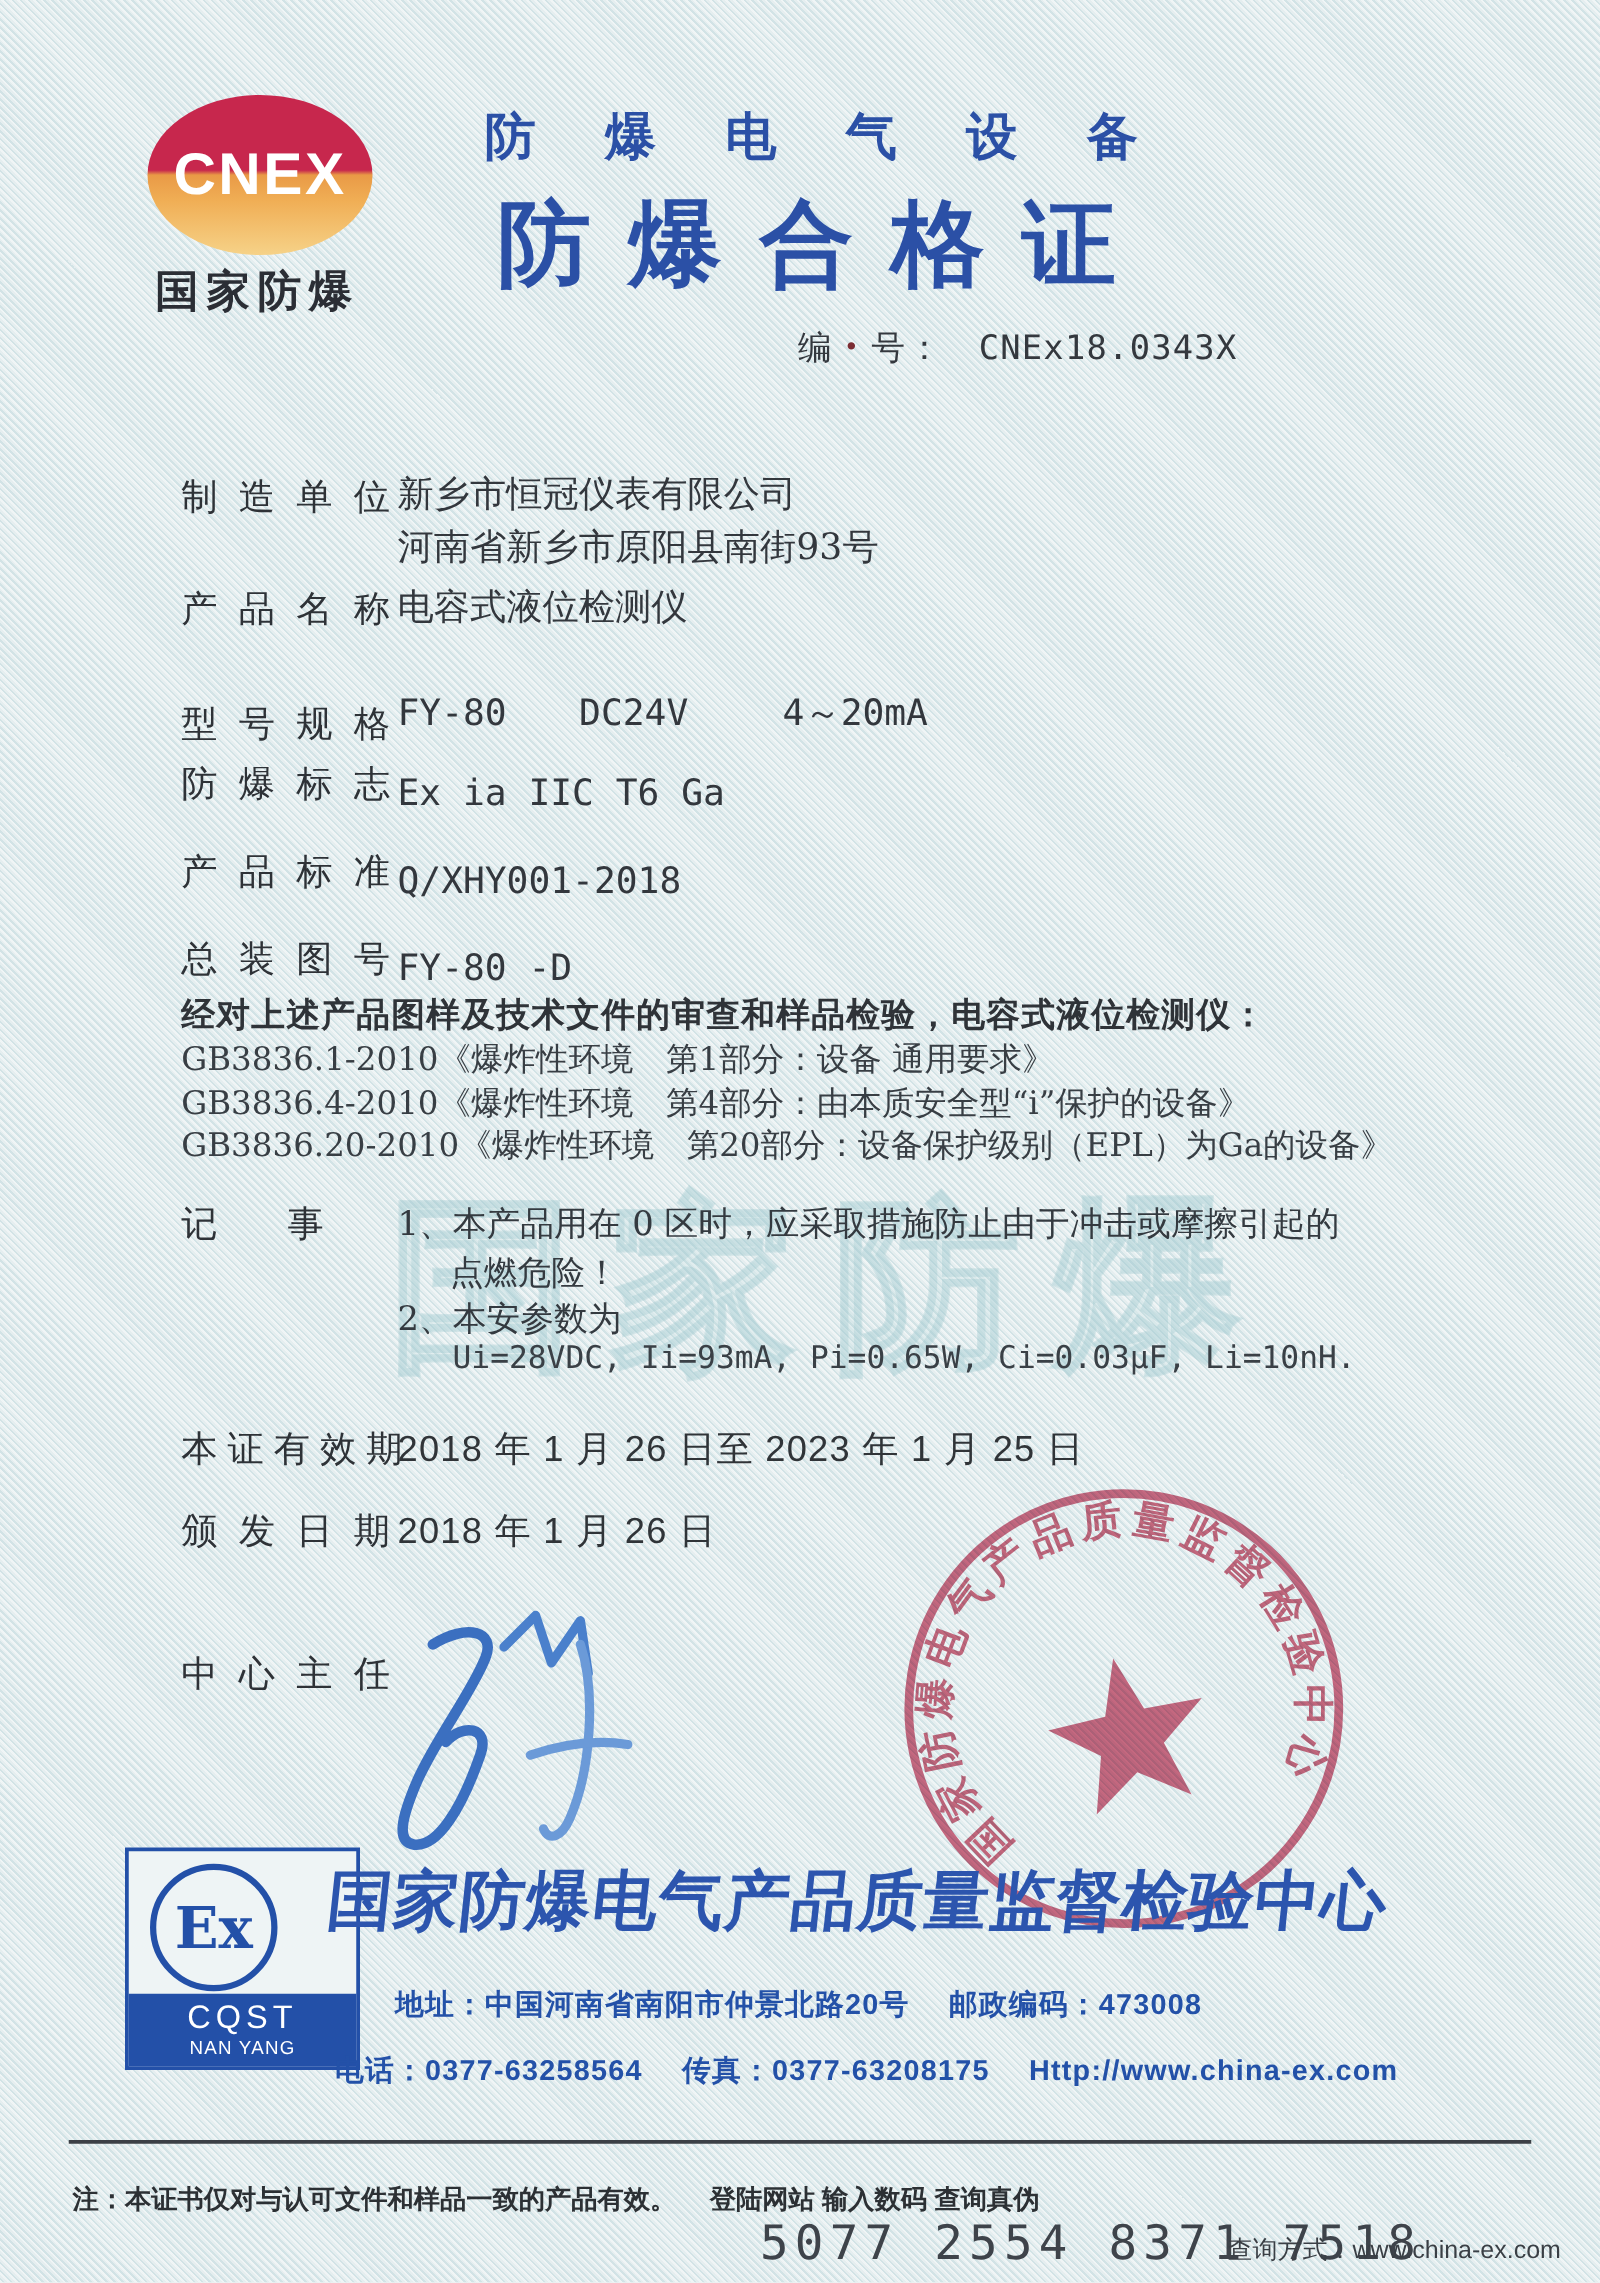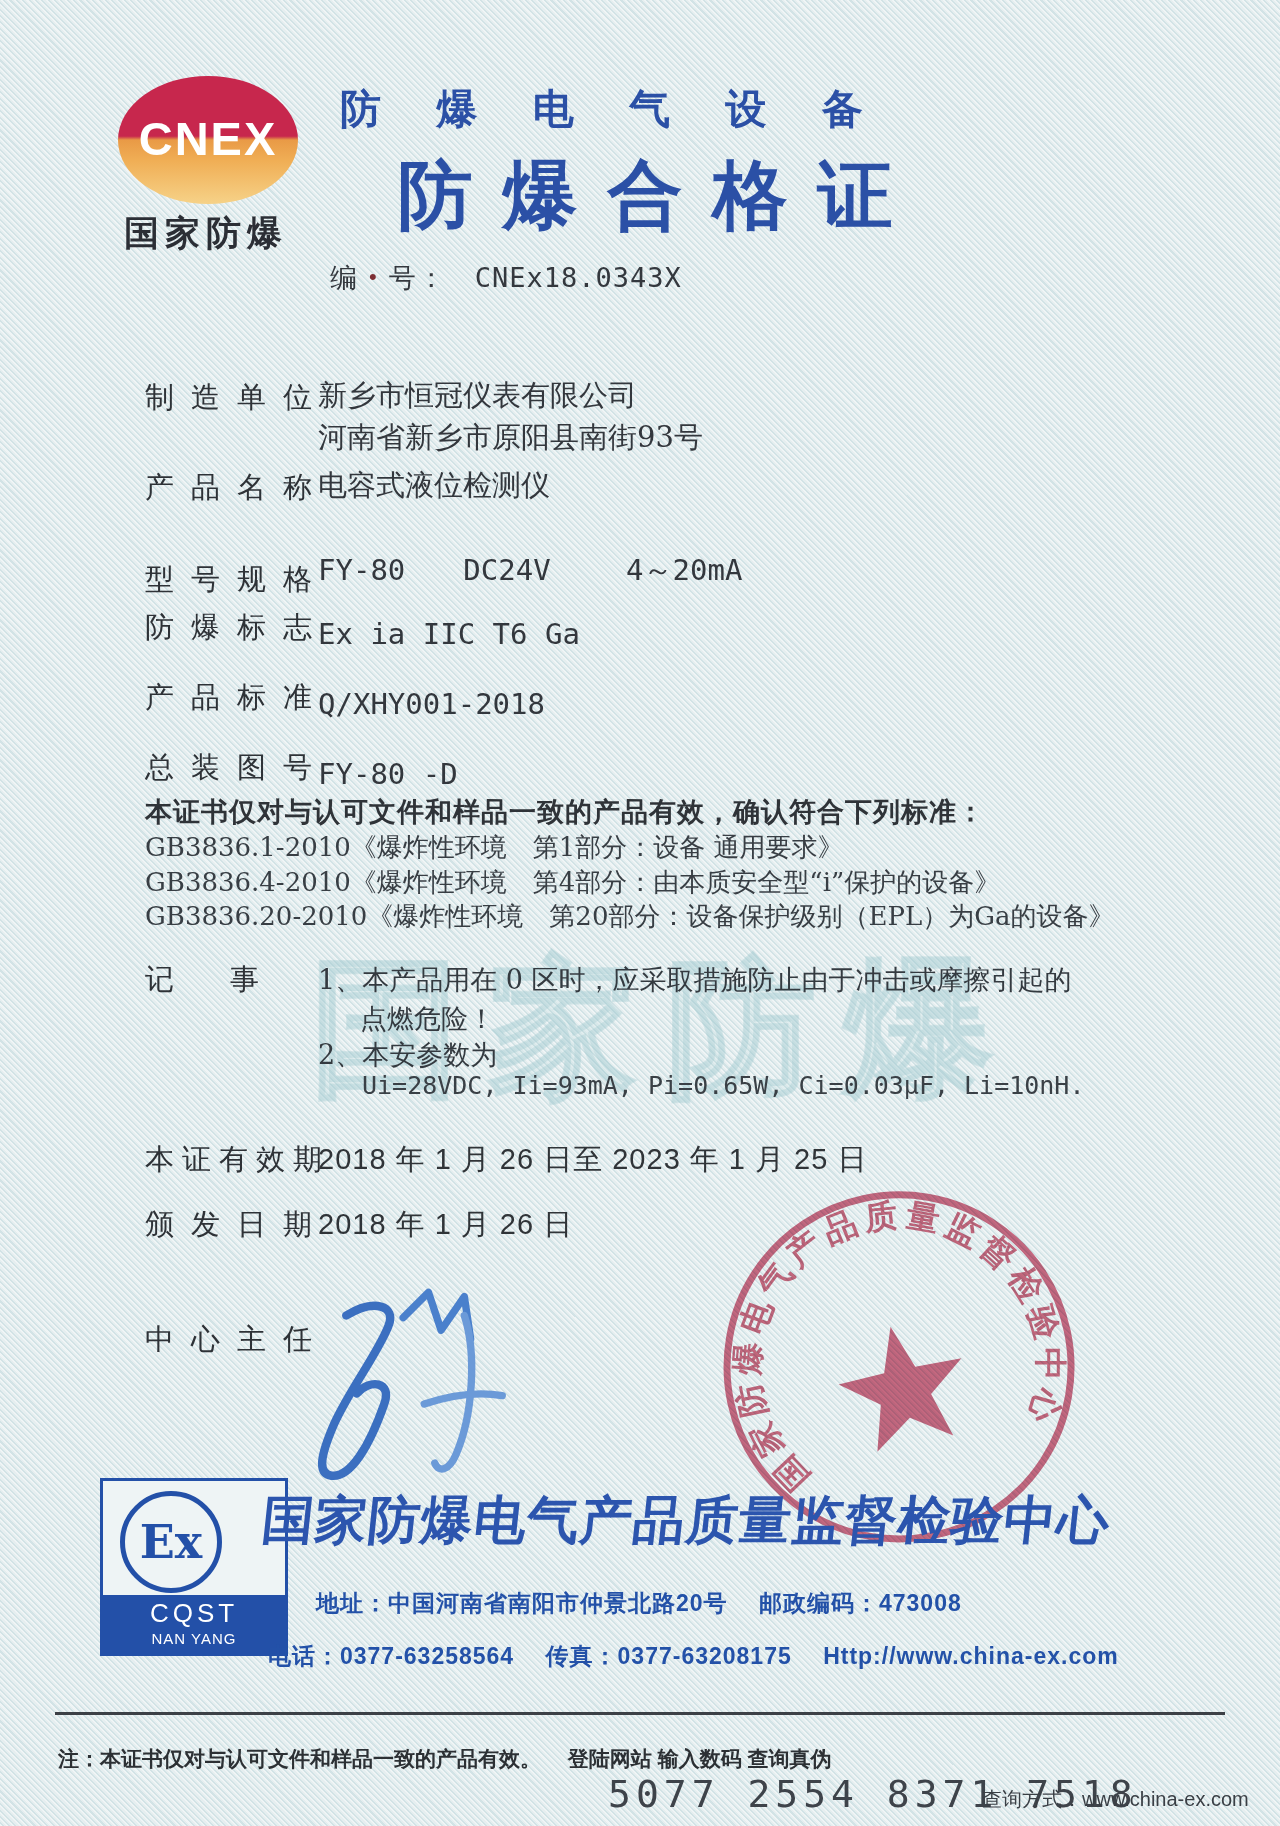--- a/index.html
+++ b/index.html
@@ -17,23 +17,23 @@
   
   .cnex-logo{
     left:118px;top:76px;width:180px;height:128px;border-radius:50%;
     background:linear-gradient(180deg,#c7274d 0%,#c7274d 47%,#e99a46 50%,#f0ae55 62%,#f7d астр 100%);
     background:linear-gradient(180deg,#c7274d 0%,#c7274d 47%,#e99a46 50%,#f0ae55 66%,#f6d288 100%);
     display:flex;align-items:center;justify-content:center;
   }
   .cnex-text{color:#ffffff;font-size:47px;font-weight:800;letter-spacing:2px;margin-top:-4px;}
   .logo-caption{left:124px;top:210px;font-size:35px;font-weight:600;letter-spacing:6px;color:#2b2e35;}
   
-  .doc-type{left:340px;top:82px;width:640px;font-size:41px;font-weight:700;letter-spacing:22px;color:#2b50a6;}
+  .doc-type{left:340px;top:82px;width:640px;text-align:center;font-size:41px;font-weight:700;letter-spacing:22px;color:#2b50a6;}
   .doc-title{left:330px;top:146px;width:660px;text-align:center;font-size:75px;font-weight:700;letter-spacing:30px;color:#2b50a6;}
-  .cert-no-line{left:330px;top:260px;width:660px;text-align:left;font-size:27px;color:#34383e;letter-spacing:2px;}
+  .cert-no-line{left:330px;top:260px;width:660px;text-align:right;font-size:27px;color:#34383e;letter-spacing:2px;}
   .cert-no-line .dot{color:#7c2d33;margin:0 10px;font-size:22px;vertical-align:3px;}
   .cert-no-val{font-family:"DejaVu Sans Mono",monospace;margin-left:28px;letter-spacing:1px;}
   
   .flabel{left:145px;font-size:29px;font-weight:500;letter-spacing:17px;color:#2e3237;white-space:pre;}
   .fvalue{left:318px;font-size:29px;color:#33373d;font-family:"DejaVu Serif",serif;white-space:pre;}
   .fmono{font-family:"DejaVu Sans Mono",monospace;margin-top:10px;}
   
   .intro{left:145px;top:794px;font-size:27px;font-weight:600;color:#2f3338;letter-spacing:1px;}
   .std{left:145px;font-size:26px;color:#383e44;font-family:"DejaVu Serif",serif;}
   
@@ -99,21 +99,21 @@
 
   <div class="abs flabel" style="top:608px">防爆标志</div>
   <div class="abs fvalue fmono" style="top:607px">Ex ia IIC T6 Ga</div>
 
   <div class="abs flabel" style="top:678px">产品标准</div>
   <div class="abs fvalue fmono" style="top:677px">Q/XHY001-2018</div>
 
   <div class="abs flabel" style="top:748px">总装图号</div>
   <div class="abs fvalue fmono" style="top:747px">FY-80 -D</div>
 
-  <div class="abs intro">本证书仅对与认可文件和样品一致的产品有效，确认符合下列标准：</div>
+  <div class="abs intro">经对上述产品图样及技术文件的审查和样品检验，电容式液位检测仪：</div>
   <div class="abs std" style="top:830px">GB3836.1-2010《爆炸性环境　第1部分：设备 通用要求》</div>
   <div class="abs std" style="top:865px">GB3836.4-2010《爆炸性环境　第4部分：由本质安全型“i”保护的设备》</div>
   <div class="abs std" style="top:899px">GB3836.20-2010《爆炸性环境　第20部分：设备保护级别（EPL）为Ga的设备》</div>
 
   <div class="abs note-label">记事</div>
   <div class="abs note-item1">1、本产品用在 0 区时，应采取措施防止由于冲击或摩擦引起的点燃危险！</div>
   <div class="abs note-item2">2、本安参数为</div>
   <div class="abs note-params">Ui=28VDC, Ii=93mA, Pi=0.65W, Ci=0.03μF, Li=10nH.</div>
 
   <div class="abs dlabel" style="top:1140px">本证有效期</div>

